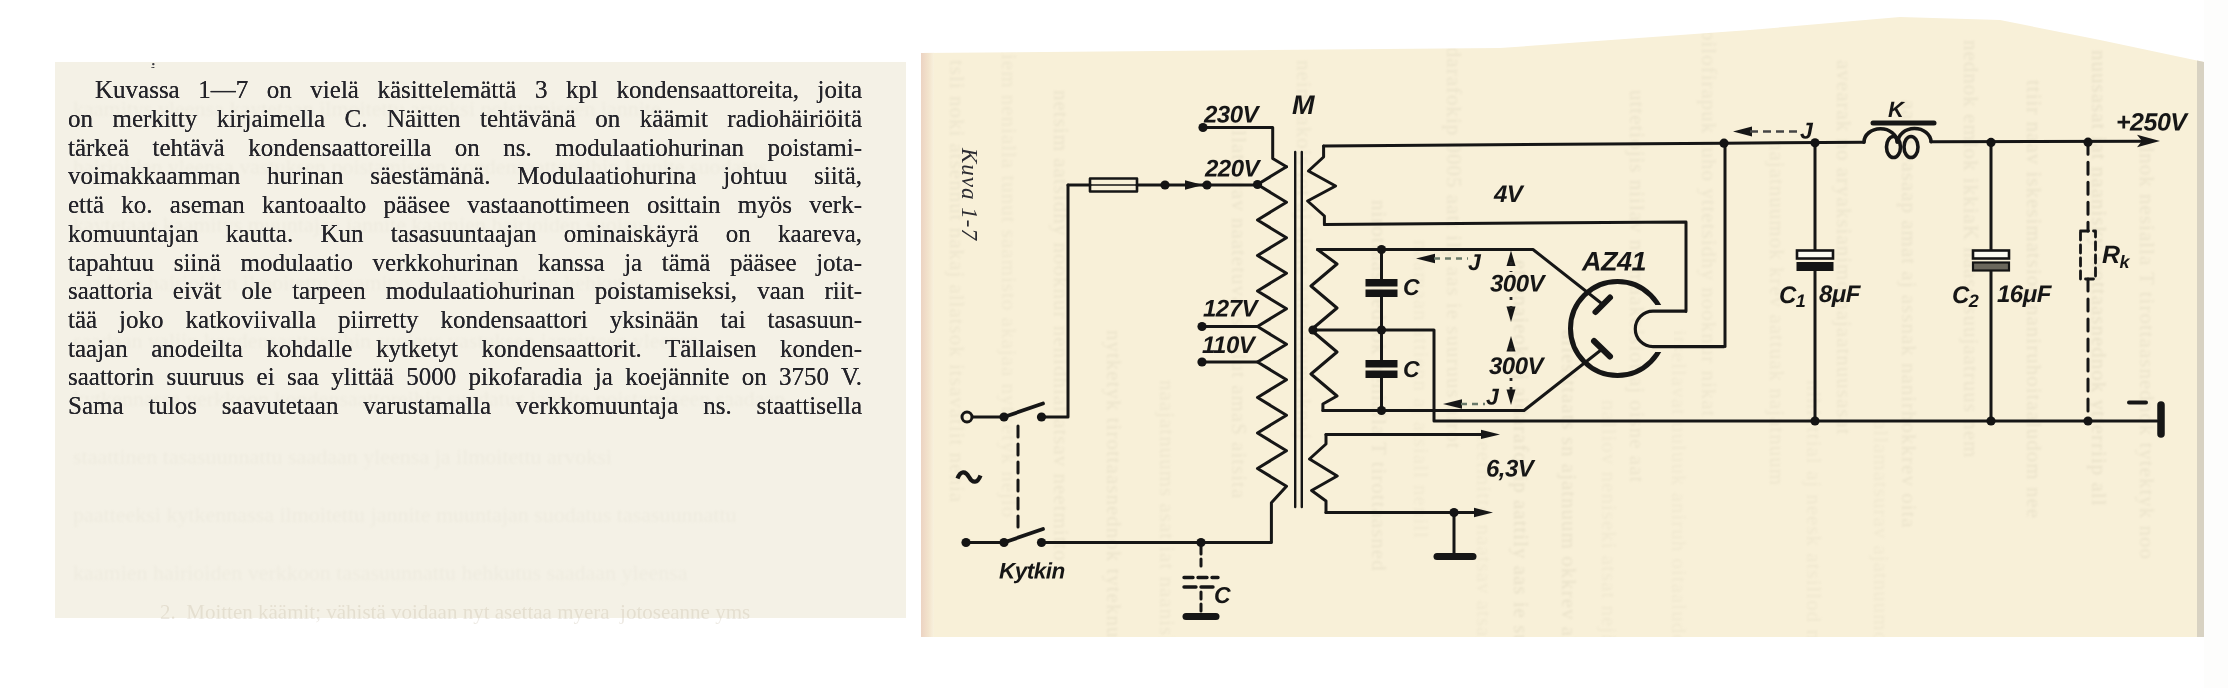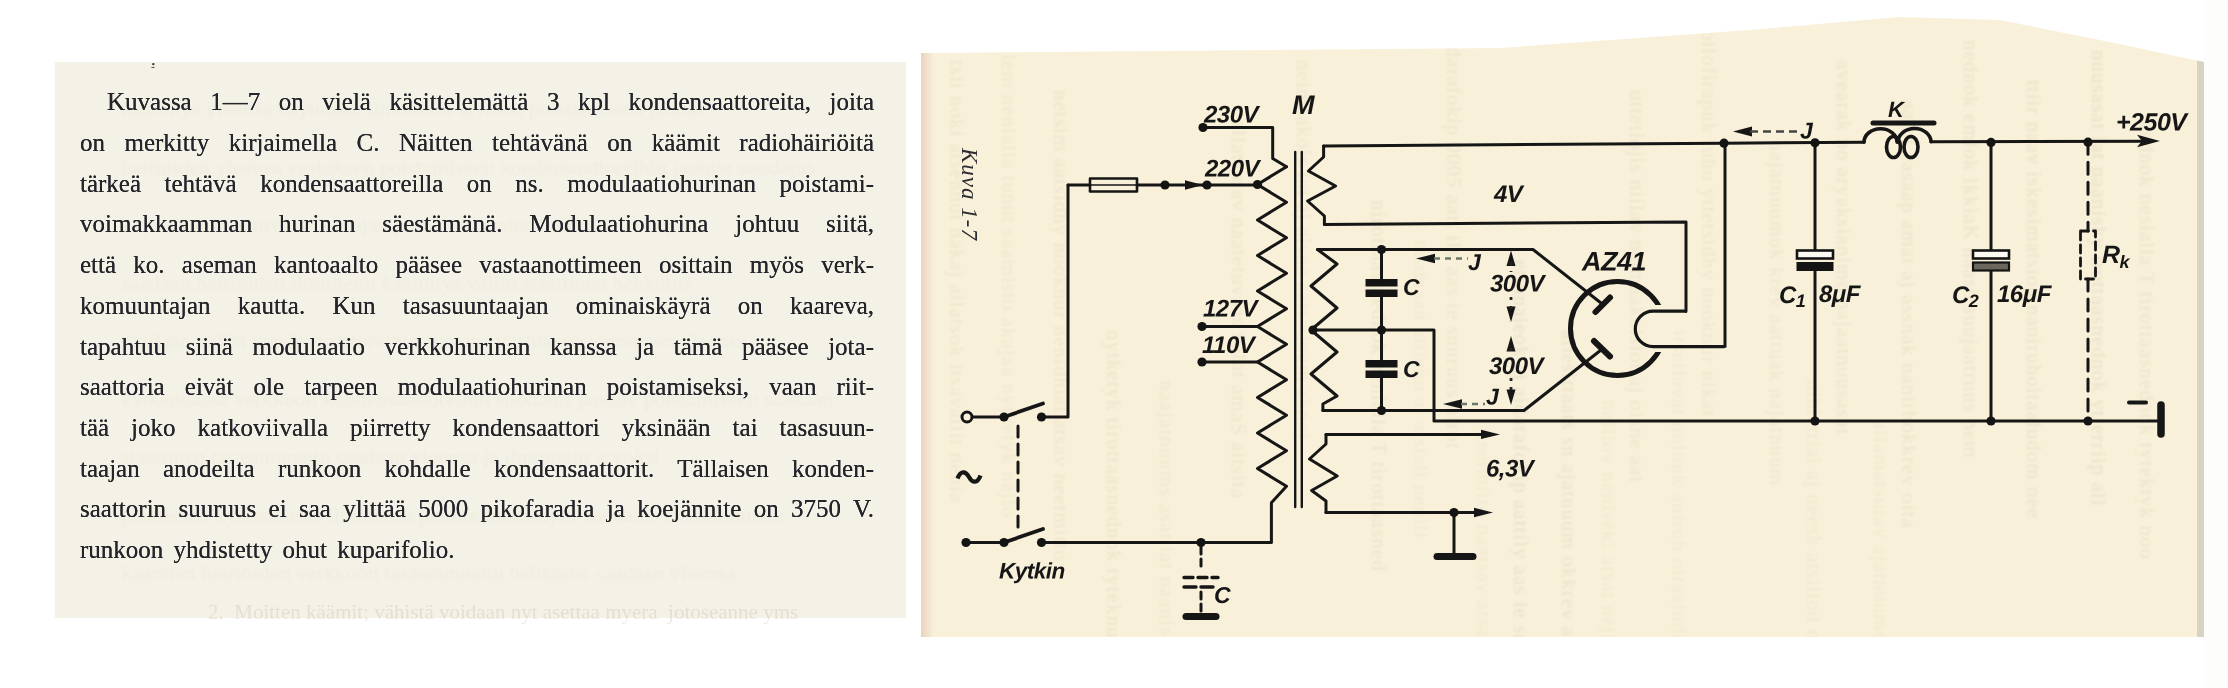--- a/index.html
+++ b/index.html
@@ -1,27 +1,27 @@
 <!DOCTYPE html>
 <html><head>
 <meta charset="utf-8">
 <style>
   html,body{margin:0;padding:0;}
   body{width:2228px;height:688px;position:relative;overflow:hidden;background:#ffffff;}
   #leftpage{position:absolute;left:55px;top:62px;width:851px;height:556px;background:#f4f1e6;}
   #rightpage{position:absolute;left:921px;top:0;width:1283px;height:688px;background:#f8f0d8;overflow:hidden;
     clip-path:polygon(0px 53px,579px 48px,829px 30px,979px 17px,1079px 20px,1179px 40px,1283px 62px,1283px 637px,0px 637px);}
   #rightedge{position:absolute;left:2204px;top:0;width:24px;height:688px;background:#fdfdfc;}
-  .tl{position:relative;margin:12px;padding:0;width:794px;font-family:"Liberation Serif",serif;
+  .tl{position:relative;margin:0;padding:0;width:794px;font-family:"Liberation Serif",serif;
       font-size:25px;line-height:28.72px;color:#24242a;text-align:justify;text-align-last:justify;
       word-spacing:4px;text-shadow:0 0 0.45px #24242a; white-space:nowrap;}
   .tl.last{text-align-last:left;}
   #textblock{position:absolute;left:13px;top:14.2px;width:794px;}
   .bleedL{position:absolute;font-family:"Liberation Serif",serif;color:#b9ab92;opacity:0.40;
-      filter:blur(0.7px);font-size:22px;white-space:nowrap;margin-left:48px;}
+      filter:blur(0.7px);font-size:22px;white-space:nowrap;}
   .bcol{position:absolute;font-family:"Liberation Serif",serif;color:#c4bda4;white-space:nowrap;
       transform-origin:0 0;transform:rotate(90deg);filter:blur(1.1px);font-size:21px;letter-spacing:1px;}
   svg text{font-family:"Liberation Sans",sans-serif;transform-box:fill-box;transform-origin:center;transform:rotate(0.03deg);}
 </style>
 </head>
 <body>
 <div id="leftpage">
   <div style="position:absolute;left:88px;top:-5px;width:26px;height:11px;color:#3a3a40;font-family:'Liberation Serif',serif;font-size:22px;overflow:hidden;">-j,</div>
   <div class="bleedL" style="left:18px;top:34px;width:790px;overflow:hidden;font-size:22px;color:#b9b49c;opacity:0.09;filter:blur(1.3px);">kaamitys yleensa kaytetaan ilmoitettu arvoksi poistamiseen jannite</div>
   <div class="bleedL" style="left:18px;top:92px;width:790px;overflow:hidden;font-size:22px;color:#b9b49c;opacity:0.09;filter:blur(1.3px);">hairioiden yleensa vastuksen poistamiseen kondensaattoreihin jannite suodatus</div>
@@ -35,23 +35,23 @@
   <div id="textblock">
     <div class="tl"><span style="display:inline-block;width:27px;"></span>Kuvassa 1—7 on vielä käsittelemättä 3 kpl kondensaattoreita, joita</div>
     <div class="tl">on merkitty kirjaimella C. Näitten tehtävänä on käämit radiohäiriöitä</div>
     <div class="tl">tärkeä tehtävä kondensaattoreilla on ns. modulaatiohurinan poistami-</div>
     <div class="tl">voimakkaamman hurinan säestämänä. Modulaatiohurina johtuu siitä,</div>
     <div class="tl">että ko. aseman kantoaalto pääsee vastaanottimeen osittain myös verk-</div>
     <div class="tl">komuuntajan kautta. Kun tasasuuntaajan ominaiskäyrä on kaareva,</div>
     <div class="tl">tapahtuu siinä modulaatio verkkohurinan kanssa ja tämä pääsee jota-</div>
     <div class="tl">saattoria eivät ole tarpeen modulaatiohurinan poistamiseksi, vaan riit-</div>
     <div class="tl">tää joko katkoviivalla piirretty kondensaattori yksinään tai tasasuun-</div>
-    <div class="tl">taajan anodeilta runkoon kohdalle kondensaattorit. Tällaisen konden-</div>
+    <div class="tl">taajan anodeilta kohdalle kytketyt kondensaattorit. Tällaisen konden-</div>
     <div class="tl">saattorin suuruus ei saa ylittää 5000 pikofaradia ja koejännite on 3750 V.</div>
-    <div class="tl last">runkoon yhdistetty ohut kuparifolio.</div>
+    <div class="tl">Sama tulos saavutetaan varustamalla verkkomuuntaja ns. staattisella</div>
   </div>
   <div class="bleedL" style="left:105px;top:538px;font-size:21px;color:#bdb098;opacity:.27;">2.&nbsp;&nbsp;Moitten käämit; vähistä voidaan nyt asettaa myera&nbsp;&nbsp;jotoseanne yms</div>
 
 </div>
 <div id="rightpage">
   <div style="position:absolute;left:0;top:0;width:13px;height:688px;background:linear-gradient(90deg,#ecd3c2,#f3e4cd 60%,#f8f1dd);"></div>
   <div style="position:absolute;left:1276px;top:0;width:7px;height:688px;background:#d8d2c2;"></div>
 
   <div class="bcol" style="left:48px;top:60px;opacity:0.20;">tsli noki atsennut nakaj allatsok itsavatlit nenia</div>
   <div class="bcol" style="left:100px;top:30px;opacity:0.16;">alliem nenialla tunut saamisto akajaa nytketyk nejio</div>

